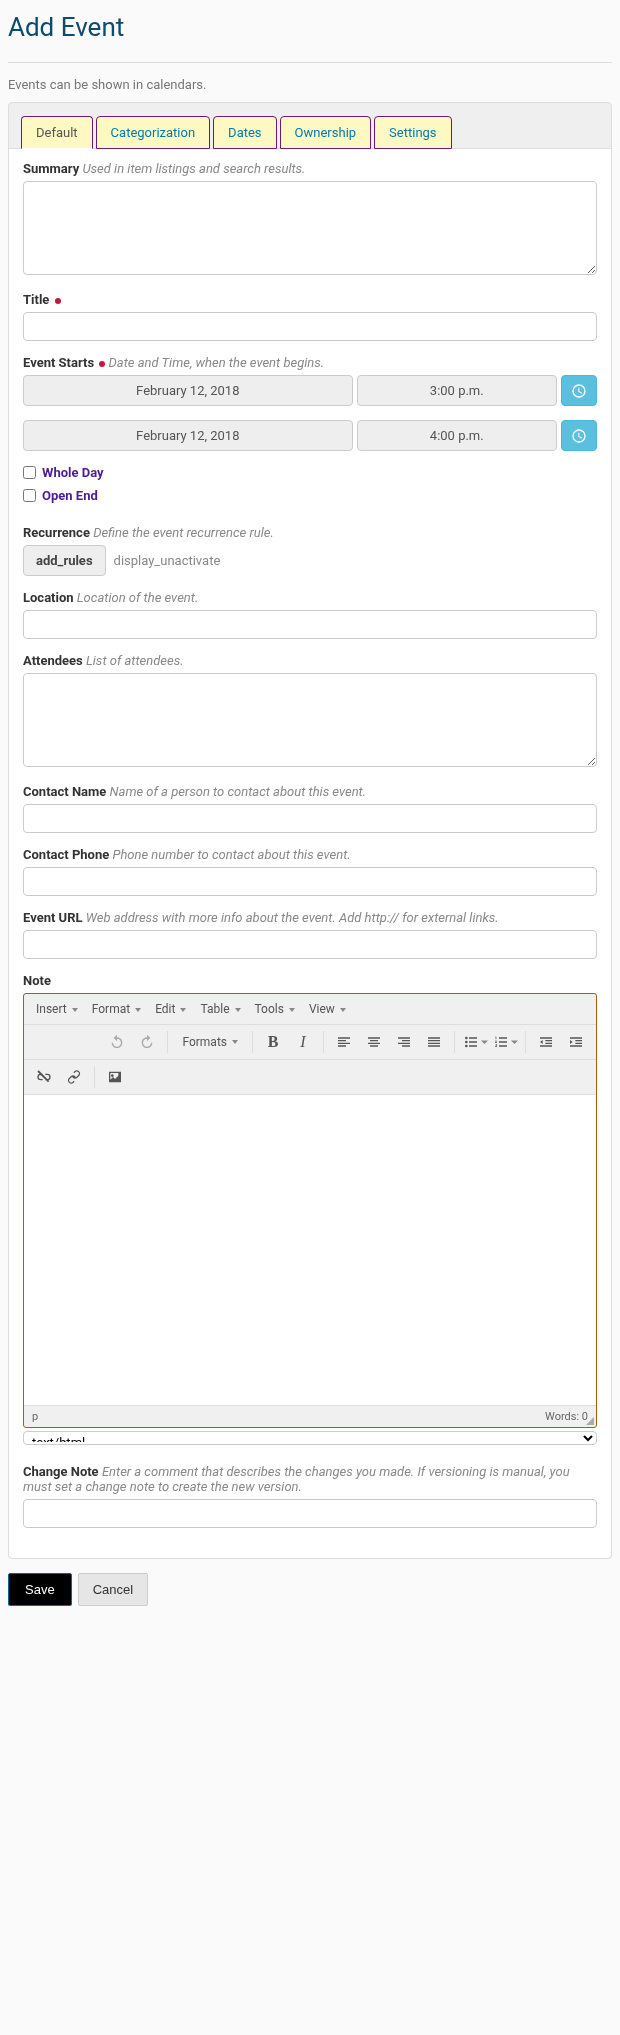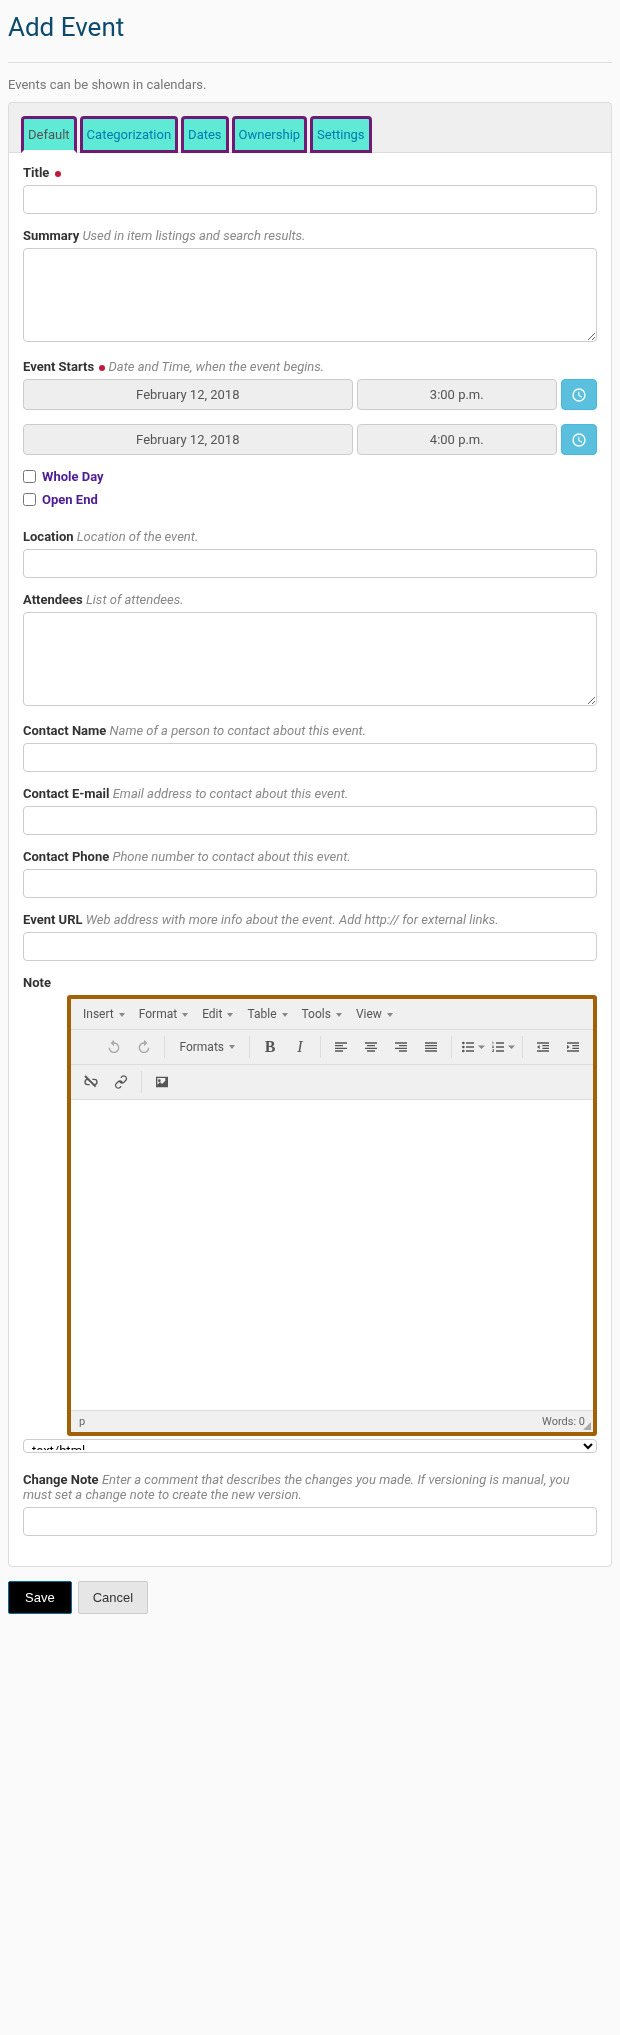--- a/index.html
+++ b/index.html
@@ -4,21 +4,21 @@
 <style>
 * { box-sizing: border-box; margin: 0; padding: 0; }
 body { font-family: -apple-system, BlinkMacSystemFont, "Segoe UI", Roboto, "Helvetica Neue", Arial, sans-serif; font-size: 13px; color: #4d4d4d; background: #fafafa; width: 620px; }
 .container { padding: 8px; }
 h1 { font-size: 26px; font-weight: 400; color: #0c4a6e; margin-bottom: 20px; padding-top: 4px; }
 .subtitle { font-size: 13px; color: #777; margin-bottom: 10px; }
 hr.hr-title { border: none; border-top: 1px solid #ddd; margin-bottom: 14px; }
 
 .panel { background: #efefef; border: 1px solid #ddd; border-radius: 4px; padding-top: 12px; }
 .tabs { display: flex; gap: 3px; padding-left: 12px; }
-.tab { padding: 8px 4px; background: #5eead4; border: 3px solid #701a75; border-radius: 4px 4px 0 0; font-size: 13px; cursor: pointer; color: #007bb1; position: relative; top: 1px; }
+.tab { padding: 8px 14px; background: #fef9c3; border: 1px solid #701a75; border-radius: 4px 4px 0 0; font-size: 13px; cursor: pointer; color: #007bb1; position: relative; top: 1px; }
 .tab.active { color: #555; border-bottom-color: #fff; }
 .tab-body { background: #fff; border-top: 1px solid #ddd; border-radius: 0 0 4px 4px; padding: 12px 14px 16px; }
 
 .field { margin-bottom: 14px; }
 .field-label { font-weight: 700; font-size: 13px; color: #333; margin-bottom: 5px; display: block; }
 .field-hint { font-weight: 400; color: #888; font-style: italic; }
 .req-dot { display: inline-block; width: 6px; height: 6px; background: #c4183c; border-radius: 50%; vertical-align: middle; margin-left: 2px; }
 
 input[type="text"], textarea, select { width: 100%; border: 1px solid #ccc; border-radius: 4px; padding: 6px 8px; font-size: 13px; font-family: inherit; background: #fff; }
 textarea { resize: both; }
@@ -33,21 +33,21 @@
 .dt-btn svg { width: 16px; height: 16px; fill: #fff; }
 
 .checkbox-row { display: flex; align-items: center; margin-bottom: 8px; }
 .checkbox-row input { margin-right: 6px; }
 .checkbox-row label { font-weight: 700; font-size: 13px; color: #4c1d95; }
 
 .btn-gray { display: inline-block; padding: 7px 12px; background: #eee; border: 1px solid #ccc; border-radius: 4px; font-size: 13px; font-weight: 700; color: #444; cursor: pointer; }
 .recur-line { display: flex; align-items: center; gap: 8px; }
 .recur-text { color: #888; font-size: 13px; }
 
-.editor { border: 4px solid #a16207; border-radius: 3px; background: #f0f0f0; margin-left: 44px; }
+.editor { border: 1px solid #a16207; border-radius: 3px; background: #f0f0f0; }
 .editor-menubar { display: flex; gap: 2px; padding: 4px 6px; border-bottom: 1px solid #ddd; }
 .editor-menu { padding: 4px 6px; font-size: 12px; color: #555; cursor: pointer; border-radius: 3px; }
 .editor-menu::after { content: ""; display: inline-block; border-top: 4px solid #888; border-left: 3px solid transparent; border-right: 3px solid transparent; margin-left: 5px; vertical-align: middle; }
 .editor-toolbar { display: flex; flex-wrap: wrap; gap: 2px; padding: 4px 6px; border-bottom: 1px solid #ddd; align-items: center; justify-content: flex-end; }
 .editor-toolbar-row2 { display: flex; gap: 2px; padding: 4px 6px; border-bottom: 1px solid #ddd; align-items: center; }
 .tbtn { width: 28px; height: 26px; display: flex; align-items: center; justify-content: center; border-radius: 3px; cursor: pointer; color: #555; }
 .tbtn svg { width: 16px; height: 16px; fill: #555; }
 .tbtn.disabled svg { fill: #aaa; }
 .tbtn-text { height: 26px; padding: 0 8px; display: flex; align-items: center; font-size: 12px; color: #555; cursor: pointer; border-radius: 3px; }
 .tbtn-text::after { content: ""; display: inline-block; border-top: 4px solid #888; border-left: 3px solid transparent; border-right: 3px solid transparent; margin-left: 5px; }
@@ -80,32 +80,32 @@
       <div class="tab">Categorization</div>
       <div class="tab">Dates</div>
       <div class="tab">Ownership</div>
       <div class="tab">Settings</div>
     </div>
 
     <div class="tab-body">
 
       <div class="field">
         <label class="field-label">
+          <span>Summary</span>
+          <span class="field-hint">Used in item listings and search results.</span>
+        </label>
+        <textarea class="textarea-summary" style=""></textarea>
+      </div>
+
+      <div class="field">
+        <label class="field-label">
           <span>Title</span>
           <span class="req-dot"></span>
         </label>
         <input type="text" style="">
-      </div>
-
-      <div class="field">
-        <label class="field-label">
-          <span>Summary</span>
-          <span class="field-hint">Used in item listings and search results.</span>
-        </label>
-        <textarea class="textarea-summary" style=""></textarea>
       </div>
 
       <div class="field">
         <label class="field-label">
           <span>Event Starts</span>
           <span class="req-dot"></span>
           <span class="field-hint">Date and Time, when the event begins.</span>
         </label>
         <div class="dt-row">
           <div class="dt-input date">February 12, 2018</div>
@@ -133,20 +133,30 @@
       <div class="checkbox-row">
         <input type="checkbox" style="">
         <label>Whole Day</label>
       </div>
 
       <div class="checkbox-row" style="margin-bottom:22px">
         <input type="checkbox" style="">
         <label>Open End</label>
       </div>
 
+      <div class="field">
+        <label class="field-label">
+          <span>Recurrence</span>
+          <span class="field-hint">Define the event recurrence rule.</span>
+        </label>
+        <div class="recur-line">
+          <div class="btn-gray">add_rules</div>
+          <div class="recur-text">display_unactivate</div>
+        </div>
+      </div>
 
       <div class="field">
         <label class="field-label">
           <span>Location</span>
           <span class="field-hint">Location of the event.</span>
         </label>
         <input type="text" style="">
       </div>
 
       <div class="field">
@@ -158,27 +168,20 @@
       </div>
 
       <div class="field">
         <label class="field-label">
           <span>Contact Name</span>
           <span class="field-hint">Name of a person to contact about this event.</span>
         </label>
         <input type="text" style="">
       </div>
 
-      <div class="field">
-        <label class="field-label">
-          <span>Contact E-mail</span>
-          <span class="field-hint">Email address to contact about this event.</span>
-        </label>
-        <input type="text" style="">
-      </div>
 
       <div class="field">
         <label class="field-label">
           <span>Contact Phone</span>
           <span class="field-hint">Phone number to contact about this event.</span>
         </label>
         <input type="text" style="">
       </div>
 
       <div class="field">

